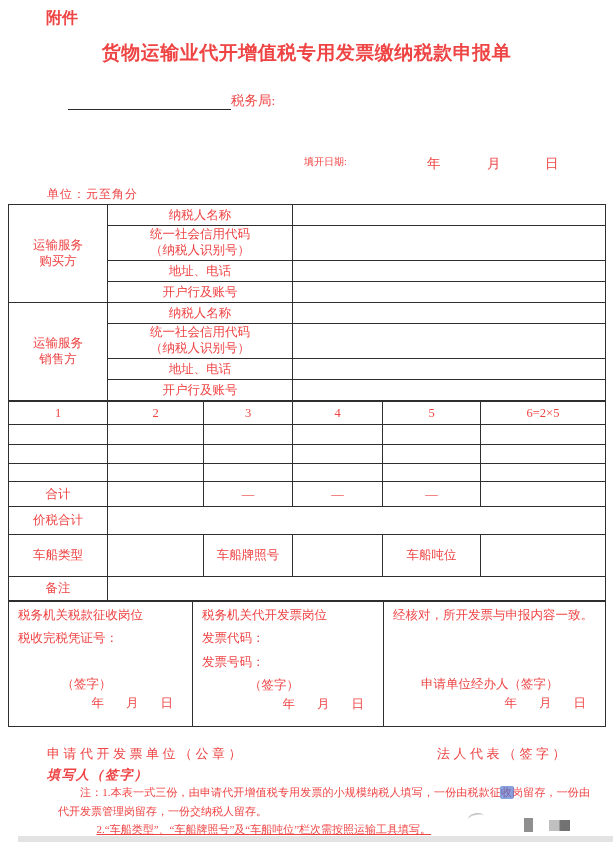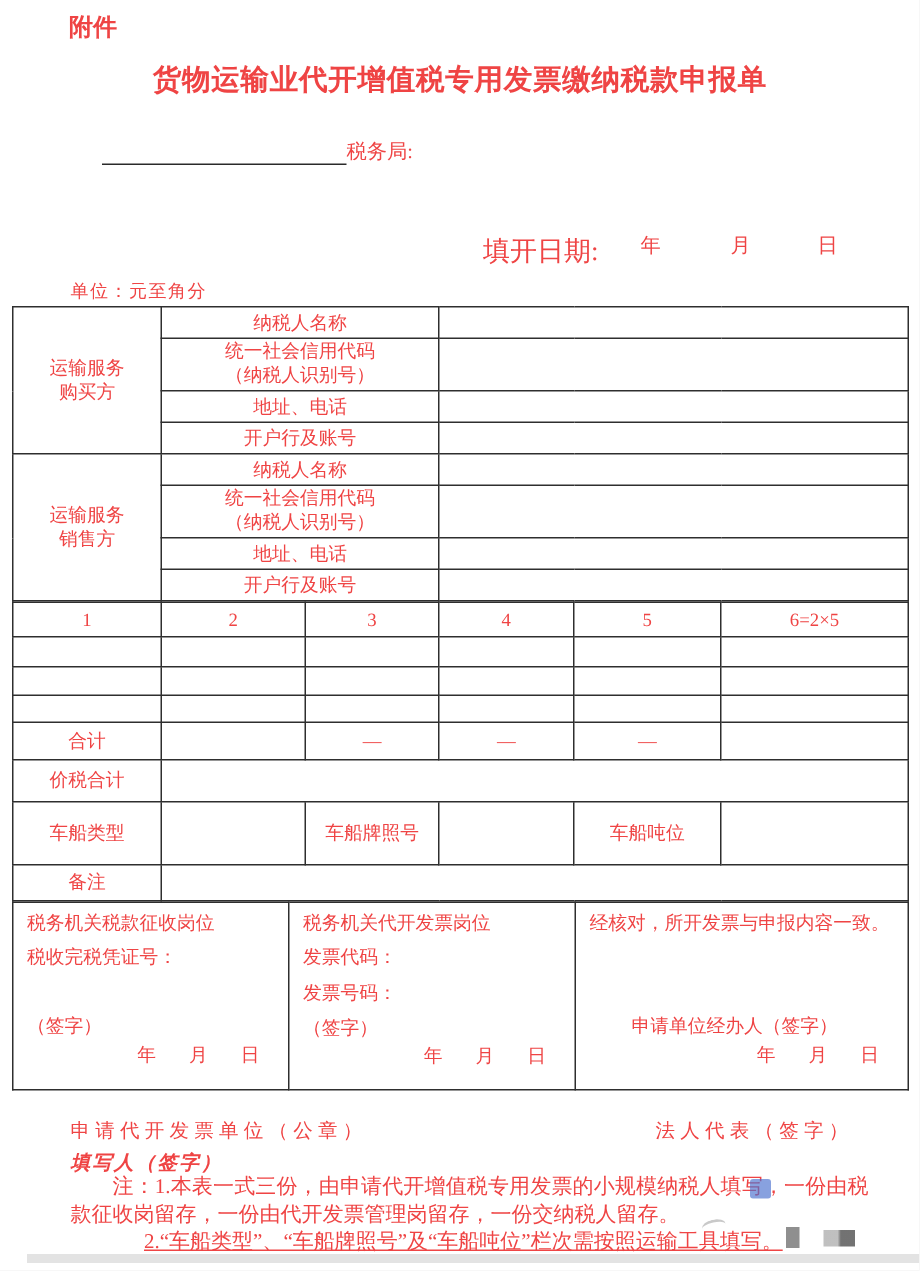--- a/index.html
+++ b/index.html
@@ -9,47 +9,47 @@
     overflow:hidden; margin:0 auto;
   }
   .abs { position:absolute; }
 
   .attachment { left:46px; top:8px; font-size:16px; font-weight:bold; }
   .title { left:0; top:40px; width:613px; text-align:center; font-size:19px; font-weight:bold; letter-spacing:0.5px; }
 
   .bureau-line { left:68px; top:92px; font-size:13.5px; }
   .bureau-blank { display:inline-block; width:163px; border-bottom:1px solid #2a2a2a; height:14px; vertical-align:bottom; }
   .declaration { left:47px; top:112px; width:532px; font-size:13.5px; line-height:20px; text-indent:2em; text-align:justify; margin:0; }
-  .fill-date-label { left:322px; top:155px; font-size:18px; }
+  .fill-date-label { left:304px; top:155px; font-size:10px; }
   .y-label  { left:427px; top:155px; font-size:13.5px; }
   .m-label  { left:487px; top:155px; font-size:13.5px; }
   .d-label  { left:545px; top:155px; font-size:13.5px; }
   .unit-note { left:47px; top:186px; font-size:12px; letter-spacing:1px; }
 
   .form-wrap { left:8px; top:204px; width:597px; }
   table { border-collapse:collapse; table-layout:fixed; width:597px; }
   td { border:1px solid #2e2e2e; font-size:12.5px; text-align:center; vertical-align:middle; padding:0 2px; line-height:1.3; overflow:hidden; }
   .two-line { line-height:1.25; }
 
   .h20{height:20px}.h34{height:34px}.h28{height:28px}.h22{height:22px}
   .h19{height:19px}.h18{height:18px}.h17{height:17px}.h24{height:24px}
   .h27{height:27px}.h41{height:41px}.h23{height:23px}
 
   .sign-cell { vertical-align:top; text-align:left; padding:5px 9px; height:114px; }
   .sign-flex { display:flex; flex-direction:column; height:104px; font-size:12.5px; }
   .sign-line { margin-bottom:7px; }
-  .sign-bottom { margin-top:auto; text-align:left; padding-right:28px; }
+  .sign-bottom { margin-top:auto; text-align:center; padding-right:28px; }
   .sign-date { text-align:right; padding-right:10px; margin-top:3px; }
   .sign-date span { margin-left:22px; }
   .agent-line { margin-top:auto; padding-left:28px; text-align:left; }
 
   .footer-applicant { left:47px; top:745px; font-size:13px; letter-spacing:3.5px; }
   .footer-legalrep  { left:437px; top:745px; font-size:13px; letter-spacing:3.5px; }
   .footer-filler    { left:47px; top:766px; font-size:13px; letter-spacing:1.5px; font-weight:bold;font-style:italic; }
-  .notes { left:47px; top:783px; width:532px; font-size:14px; line-height:18.5px; }
+  .notes { left:58px; top:783px; width:532px; font-size:11px; line-height:18.5px; }
   .notes p { margin:0; text-align:justify; }
   .note1 { text-indent:2em; }
   .note2 { text-indent:3.5em;text-decoration:underline; }
 
   .blue-smudge { left:500px; top:786px; width:14px; height:13px; background:#4a6fce; opacity:0.65; border-radius:2px; filter:blur(0.5px); }
   .gray-block-1 { left:524px; top:818px; width:9px; height:14px; background:#6a6a6a; opacity:0.75; }
   .gray-block-2 { left:549px; top:820px; width:21px; height:11px; background:linear-gradient(90deg,#b0b0b0 45%,#4f4f4f 55%); opacity:0.8; }
   .pen-squiggle { left:468px; top:813px; width:16px; height:7px; border-top:2px solid #8a8a8a; border-radius:60%; transform:rotate(-12deg); opacity:0.45; }
   .bottom-strip { left:18px; top:836px; width:595px; height:6px; background:#d9d9d9; opacity:0.75; }
 </style>

